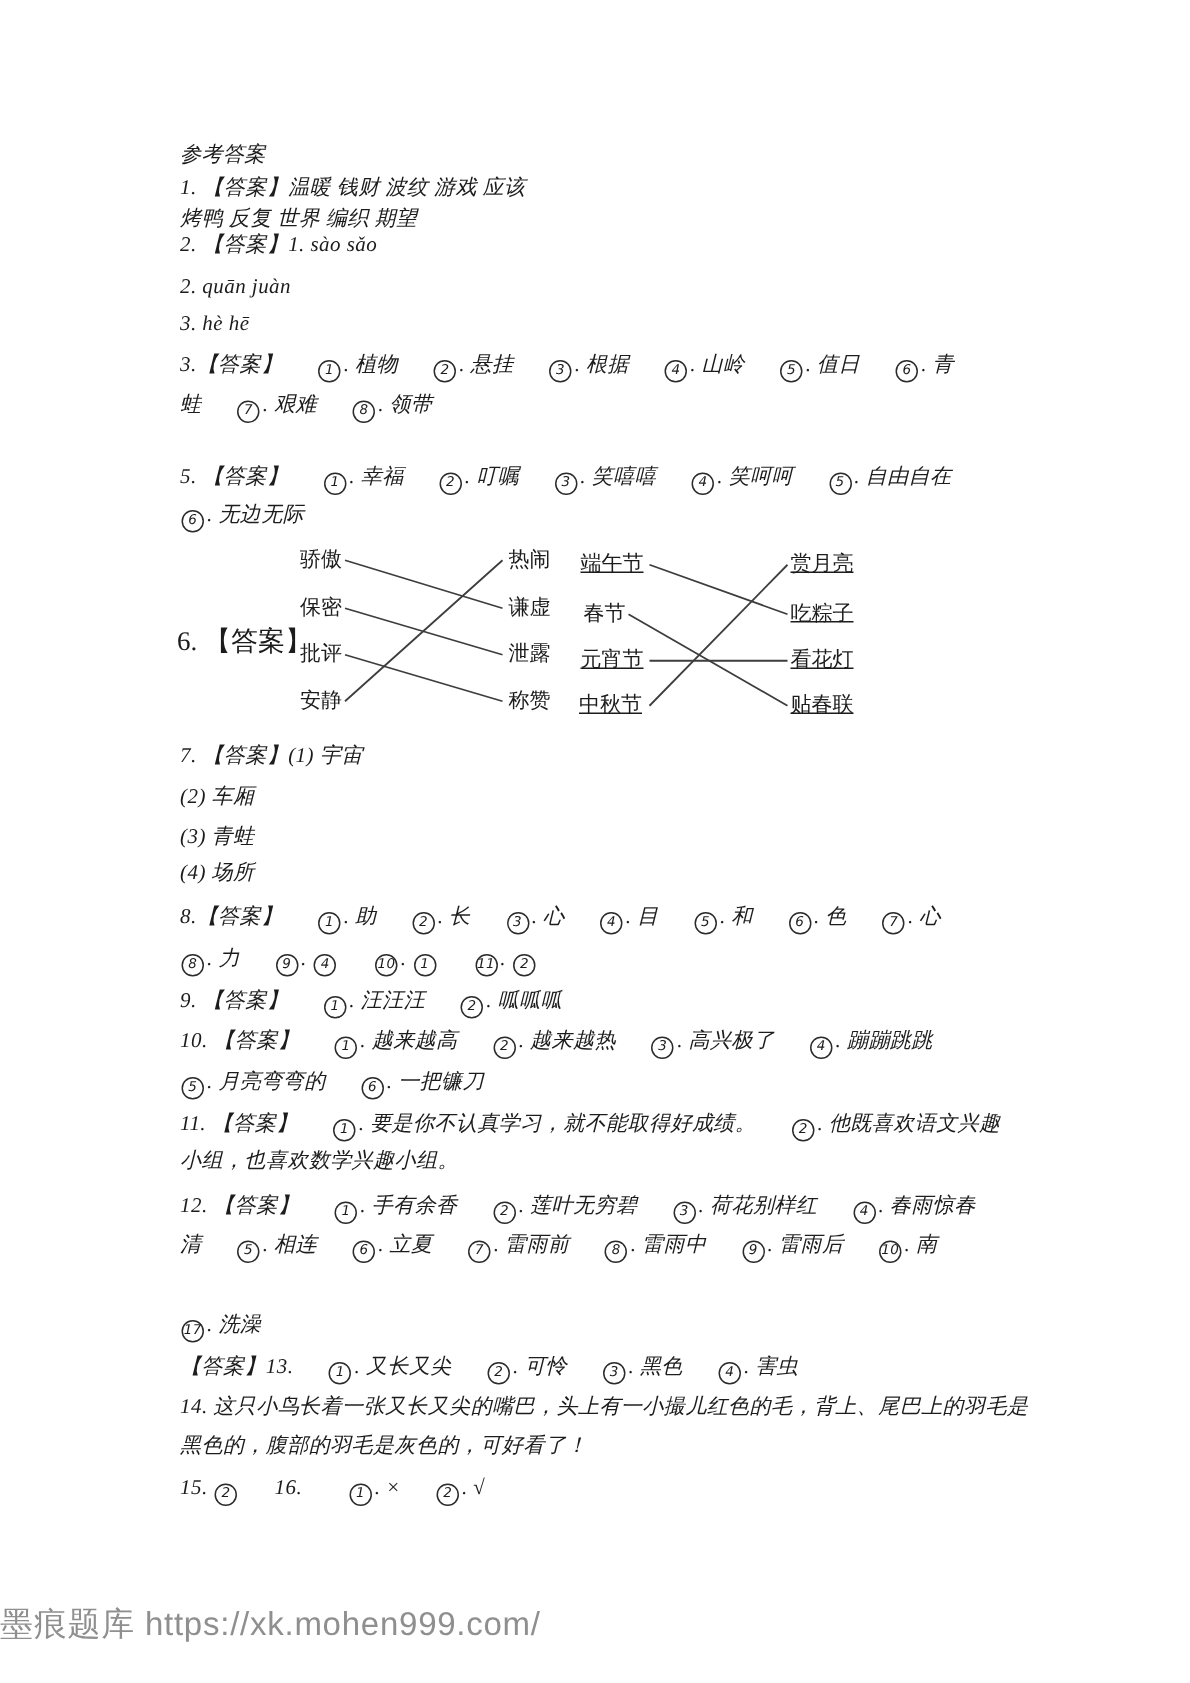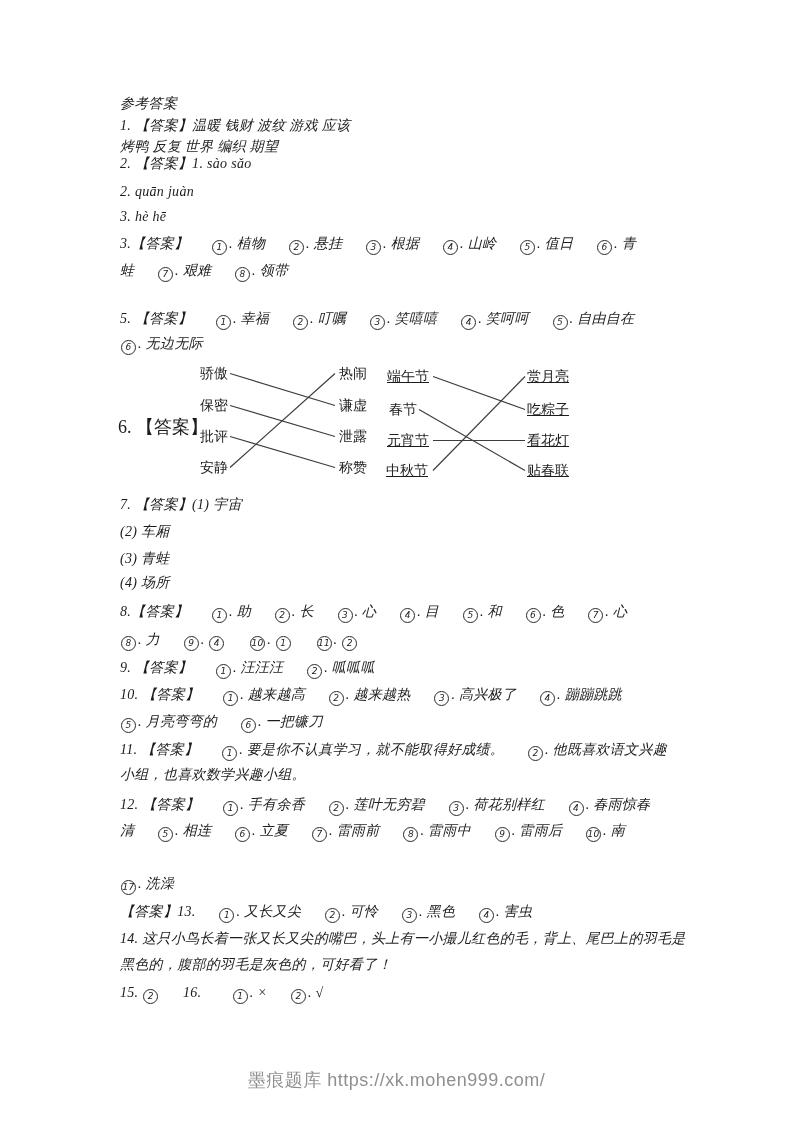--- a/index.html
+++ b/index.html
@@ -29,22 +29,22 @@
   .match .qlabel{
     position:absolute;left:8px;top:57px;font-size:18px;white-space:pre;
   }
   .mword{
     position:absolute;display:inline-block;font-size:14px;line-height:15px;
     white-space:nowrap;
   }
   .w2{width:30px;text-align:right;} .w3{width:44px;text-decoration:underline;}
   #match-svg{position:absolute;inset:0;width:100%;height:100%;pointer-events:none;}
   .footer{
-    position:absolute;top:1068px;left:0;width:100%;text-align:center;
-    font-size:18px;color:#8f8f8f;letter-spacing:0.5px;
+    position:absolute;top:1068px;left:0;width:100%;
+    font-size:22px;color:#8f8f8f;letter-spacing:0.5px;
     font-family:"Liberation Sans","DejaVu Sans",sans-serif;
   }
 </style>
 </head>
 <body>
 
 <div class="page">
 
   <div class="ln" style="top:95px">参考答案</div>
 

